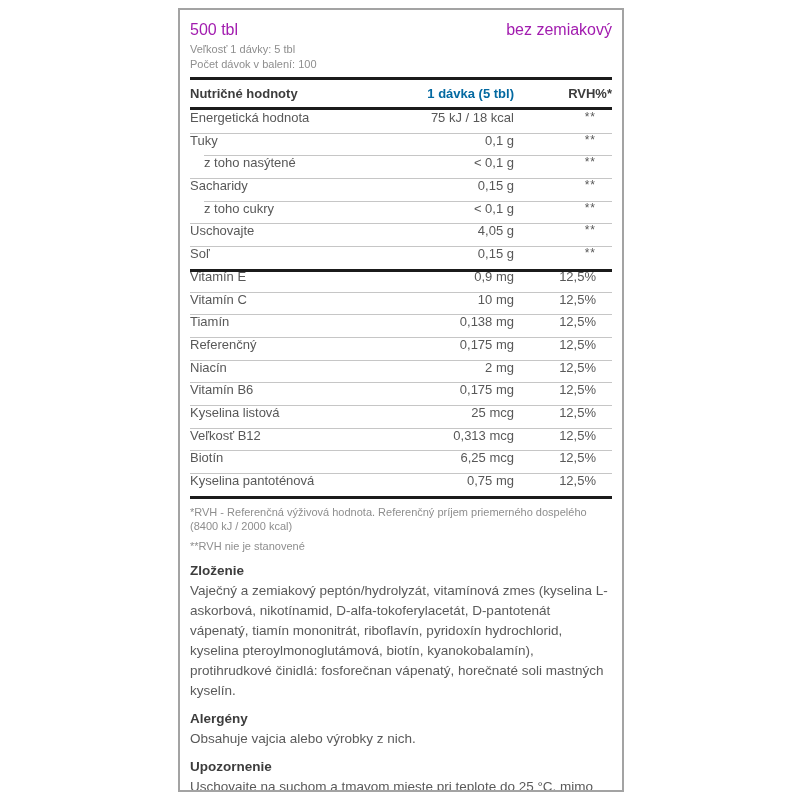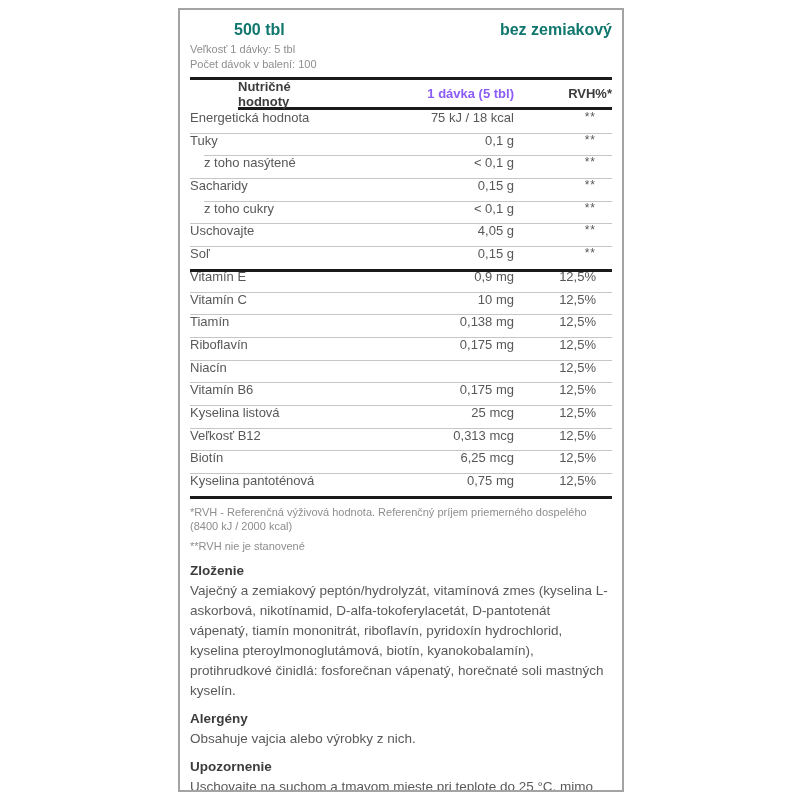--- a/index.html
+++ b/index.html
@@ -21,43 +21,41 @@
     background: #ffffff;
     padding: 6px 10px 0 10px;
     overflow: hidden;
   }
   .title-row {
     display: flex;
     justify-content: space-between;
     align-items: baseline;
     padding: 5px 0 3px 0;
     font-size: 16px;
-    font-weight: bold;
-    color: #0f766e;
-    margin-left: 44px;
+    font-weight: normal;
+    color: #a21caf;
   }
   .serving-line {
     font-size: 11px;
     color: #8e8e8e;
     line-height: 15px;
   }
   .divider-thick {
     height: 3px;
     background: #1b1b1b;
     margin-top: 5px;
   }
   .thead {
     display: flex;
     align-items: center;
     height: 27px;
     border-bottom: 3px solid #1b1b1b;
     font-size: 13px;
     font-weight: bold;
     color: #3c3c3c;
-    margin-left: 48px;
   }
   .col-name { flex: 1; }
   .col-value { width: 180px; text-align: right; }
   .col-rvh { width: 98px; text-align: right; }
   .nrow {
     display: flex;
     height: 22.7px;
     font-size: 13px;
     color: #585858;
     position: relative;
@@ -104,21 +102,21 @@
     <span>bez zemiakový</span>
   </div>
 
   <div class="serving-line">Veľkosť 1 dávky: 5 tbl</div>
   <div class="serving-line">Počet dávok v balení: 100</div>
 
   <div class="divider-thick"></div>
 
   <div class="thead">
     <span class="col-name">Nutričné hodnoty</span>
-    <span class="col-value" style="color: #8b5cf6;">1 dávka (5 tbl)</span>
+    <span class="col-value" style="color: #0369a1;">1 dávka (5 tbl)</span>
     <span class="col-rvh">RVH%*</span>
   </div>
 
   <div>
       <div class="nrow">
     <span class="col-name">Energetická hodnota</span>
     <span class="col-value">75 kJ / 18 kcal</span>
     <span class="col-rvh">**</span>
   </div>
       <div class="nrow">
@@ -160,26 +158,27 @@
     <span class="col-name">Vitamín C</span>
     <span class="col-value">10 mg</span>
     <span class="col-rvh">12,5%</span>
   </div>
       <div class="nrow pct">
     <span class="col-name">Tiamín</span>
     <span class="col-value">0,138 mg</span>
     <span class="col-rvh">12,5%</span>
   </div>
       <div class="nrow pct">
-    <span class="col-name">Riboflavín</span>
+    <span class="col-name">Referenčný</span>
     <span class="col-value">0,175 mg</span>
     <span class="col-rvh">12,5%</span>
   </div>
       <div class="nrow pct">
     <span class="col-name">Niacín</span>
+    <span class="col-value">2 mg</span>
     <span class="col-rvh">12,5%</span>
   </div>
       <div class="nrow pct">
     <span class="col-name">Vitamín B6</span>
     <span class="col-value">0,175 mg</span>
     <span class="col-rvh">12,5%</span>
   </div>
       <div class="nrow pct">
     <span class="col-name">Kyselina listová</span>
     <span class="col-value">25 mcg</span>

